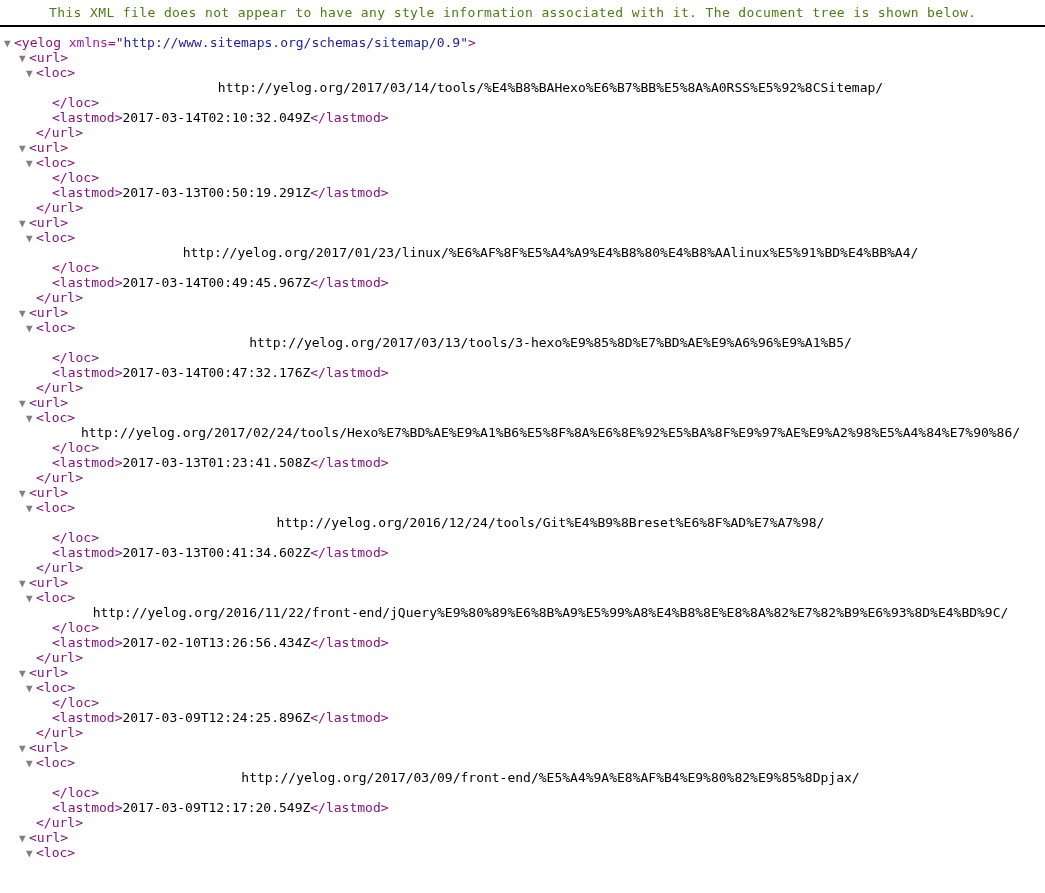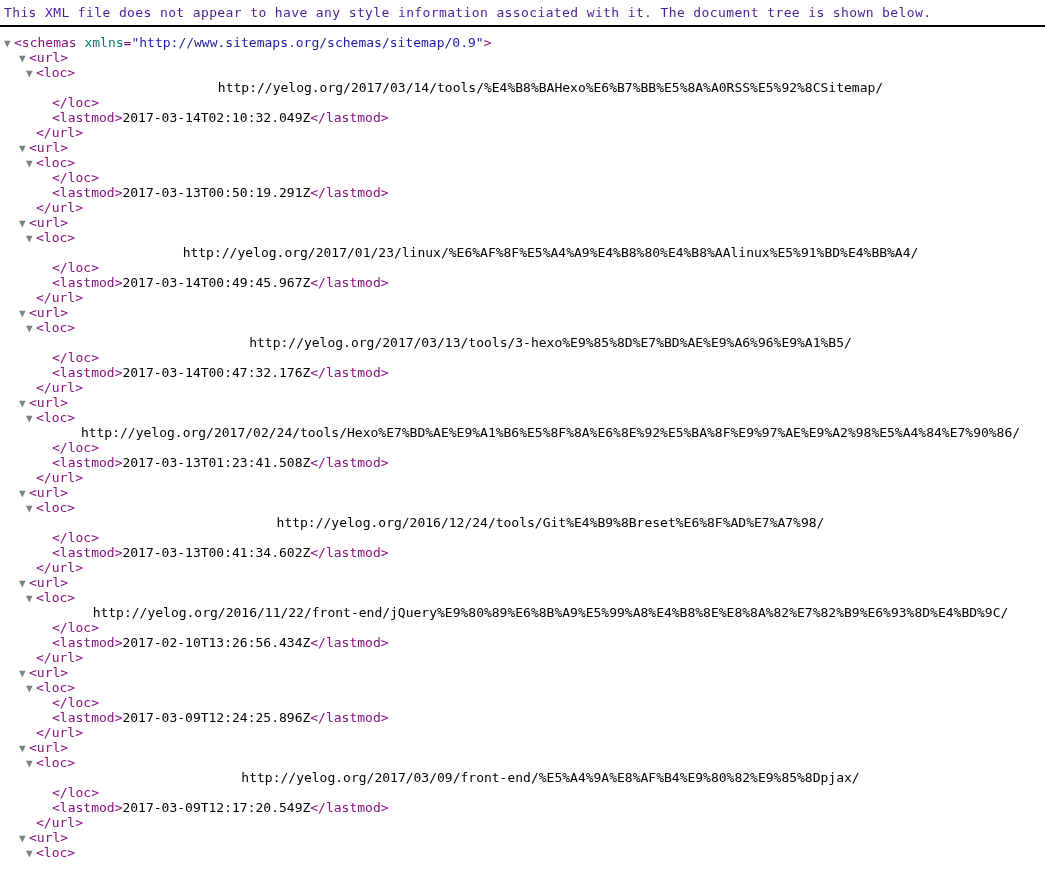--- a/index.html
+++ b/index.html
@@ -12,25 +12,26 @@
     width: 1045px;
     height: 893px;
     overflow: hidden;
     font-family: "DejaVu Sans Mono", "Liberation Mono", monospace;
     font-size: 13px;
     color: #000000;
   }
   .notice {
     font-family: "DejaVu Sans Mono", "Liberation Mono", monospace;
     font-size: 13px;
-    color: #4c1d95;
+    color: #4d7c0f;
     padding: 5px 4px 5px 4px;
     line-height: 15px;
     white-space: nowrap;
     letter-spacing: 0.38px;
+    margin-left: 45px;
   }
   .rule {
     border: none;
     border-top: 2px solid #000000;
     margin: 0 0 8px 0;
     height: 0;
   }
   .tree {
     padding-left: 4px;
     line-height: 15px;
@@ -42,38 +43,38 @@
   }
   .tw {
     color: #808080;
     font-size: 11px;
     display: inline-block;
     width: 10px;
     text-align: left;
   }
   .tw.ph { color: transparent; }
   .tag   { color: #881280; }
-  .attn  { color: #0f766e; }
+  .attn  { color: #a21caf; }
   .attv  { color: #1a1aa6; }
   .txt   { color: #000000; }
   .i0 { padding-left: 0px; }
   .i1 { padding-left: 15px; }
   .i2 { padding-left: 22px; }
   .i3 { padding-left: 38px; }
   .i4 { padding-left: 52px; text-align: center; }
 </style>
 </head>
 <body>
 
 <div class="notice">This XML file does not appear to have any style information associated with it. The document tree is shown below.</div>
 <hr class="rule">
 
 <div class="tree">
 
-  <div class="ln i0"><span class="tw">▼</span><span class="tag">&lt;</span><span class="tag">schemas</span><span class="tag"> </span><span class="attn">xmlns</span><span class="tag">=</span><span class="attv">"</span><span class="attv">http://www.sitemaps.org/schemas/sitemap/0.9</span><span class="attv">"</span><span class="tag">&gt;</span></div>
+  <div class="ln i0"><span class="tw">▼</span><span class="tag">&lt;</span><span class="tag">yelog</span><span class="tag"> </span><span class="attn">xmlns</span><span class="tag">=</span><span class="attv">"</span><span class="attv">http://www.sitemaps.org/schemas/sitemap/0.9</span><span class="attv">"</span><span class="tag">&gt;</span></div>
 
   <div id="entries">
       <div>
         <div class="ln i1"><span class="tw">▼</span><span class="tag">&lt;</span><span class="tag">url</span><span class="tag">&gt;</span></div>
         <div class="ln i2"><span class="tw">▼</span><span class="tag">&lt;</span><span class="tag">loc</span><span class="tag">&gt;</span></div>
         <div class="ln i4"><span class="txt">http://yelog.org/2017/03/14/tools/%E4%B8%BAHexo%E6%B7%BB%E5%8A%A0RSS%E5%92%8CSitemap/</span></div>
         <div class="ln i3"><span class="tw ph">▼</span><span class="tag">&lt;/</span><span class="tag">loc</span><span class="tag">&gt;</span></div>
         <div class="ln i3"><span class="tw ph">▼</span><span class="tag">&lt;</span><span class="tag">lastmod</span><span class="tag">&gt;</span><span class="txt">2017-03-14T02:10:32.049Z</span><span class="tag">&lt;/</span><span class="tag">lastmod</span><span class="tag">&gt;</span></div>
         <div class="ln i2"><span class="tw ph">▼</span><span class="tag">&lt;/</span><span class="tag">url</span><span class="tag">&gt;</span></div>
       </div>

